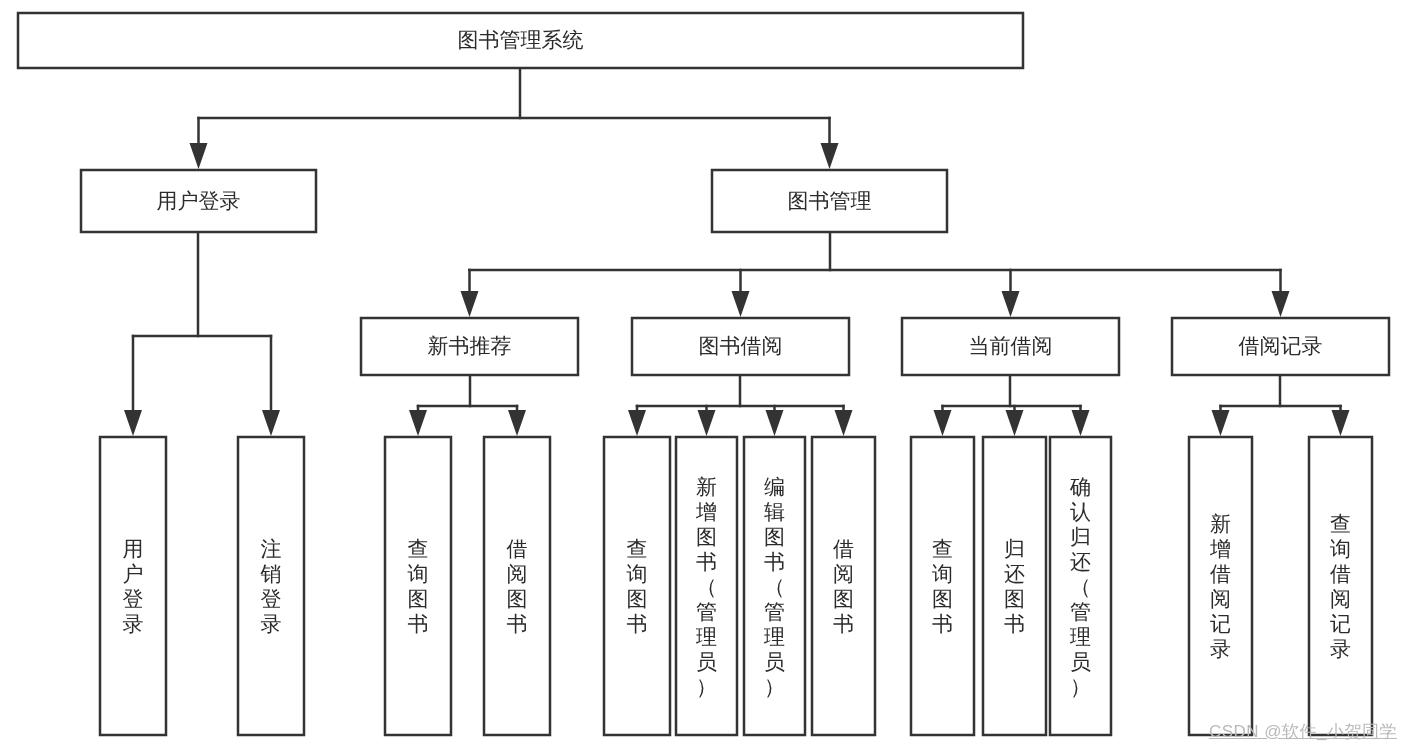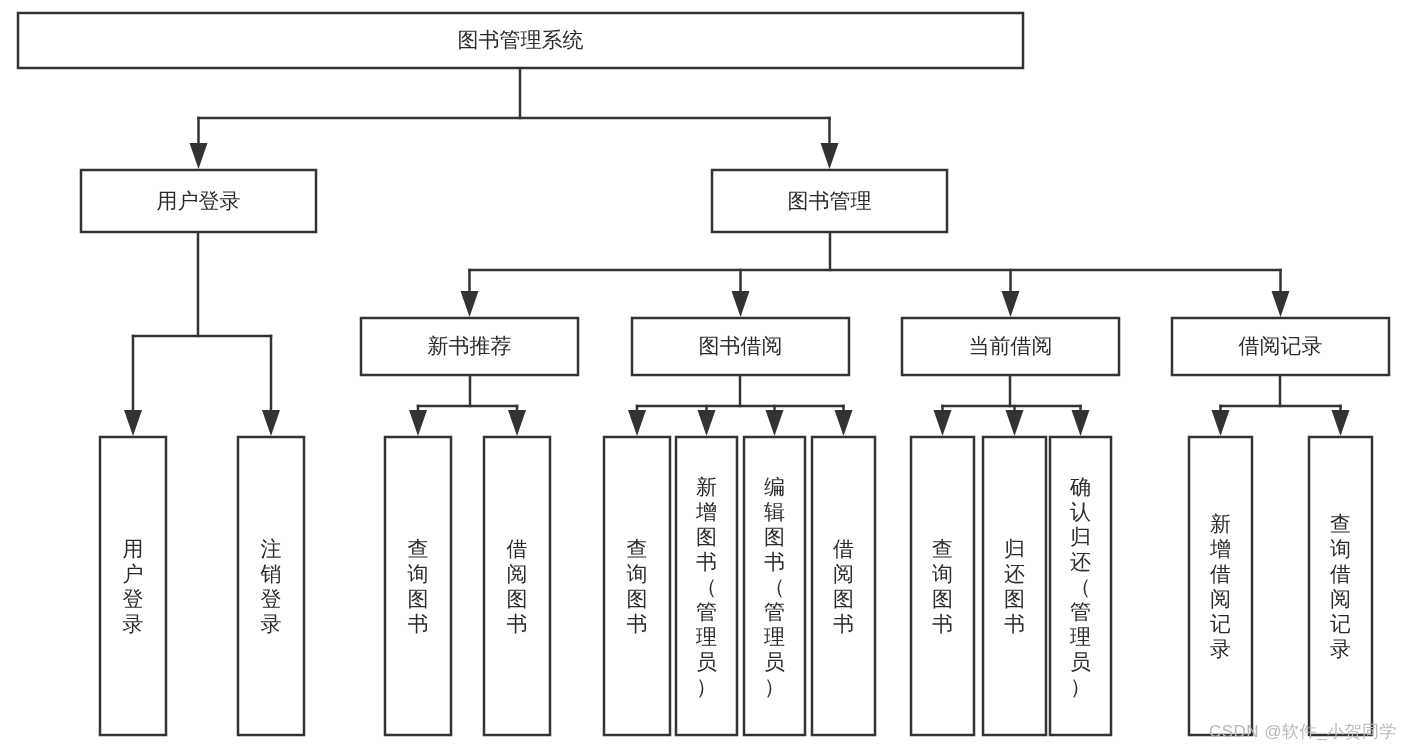--- a/index.html
+++ b/index.html
@@ -58,20 +58,21 @@
   .watermark-text {
     position: absolute;
     right: 8px;
     bottom: 4px;
     font-family: "Liberation Sans", "DejaVu Sans", sans-serif;
     font-size: 17px;
     color: #b9b9b9;
     white-space: nowrap;
     letter-spacing: 0.5px;
     user-select: none;
+    text-decoration: underline;
   }
 </style>
 </head>
 <body>
 
 <div id="diagram-root">
   <svg class="diagram-canvas" viewBox="0 0 1405 747">
     <g id="connector-layer">
         <g>
           <line x1="520" y1="68" x2="520" y2="118" class="connector-line"></line>

